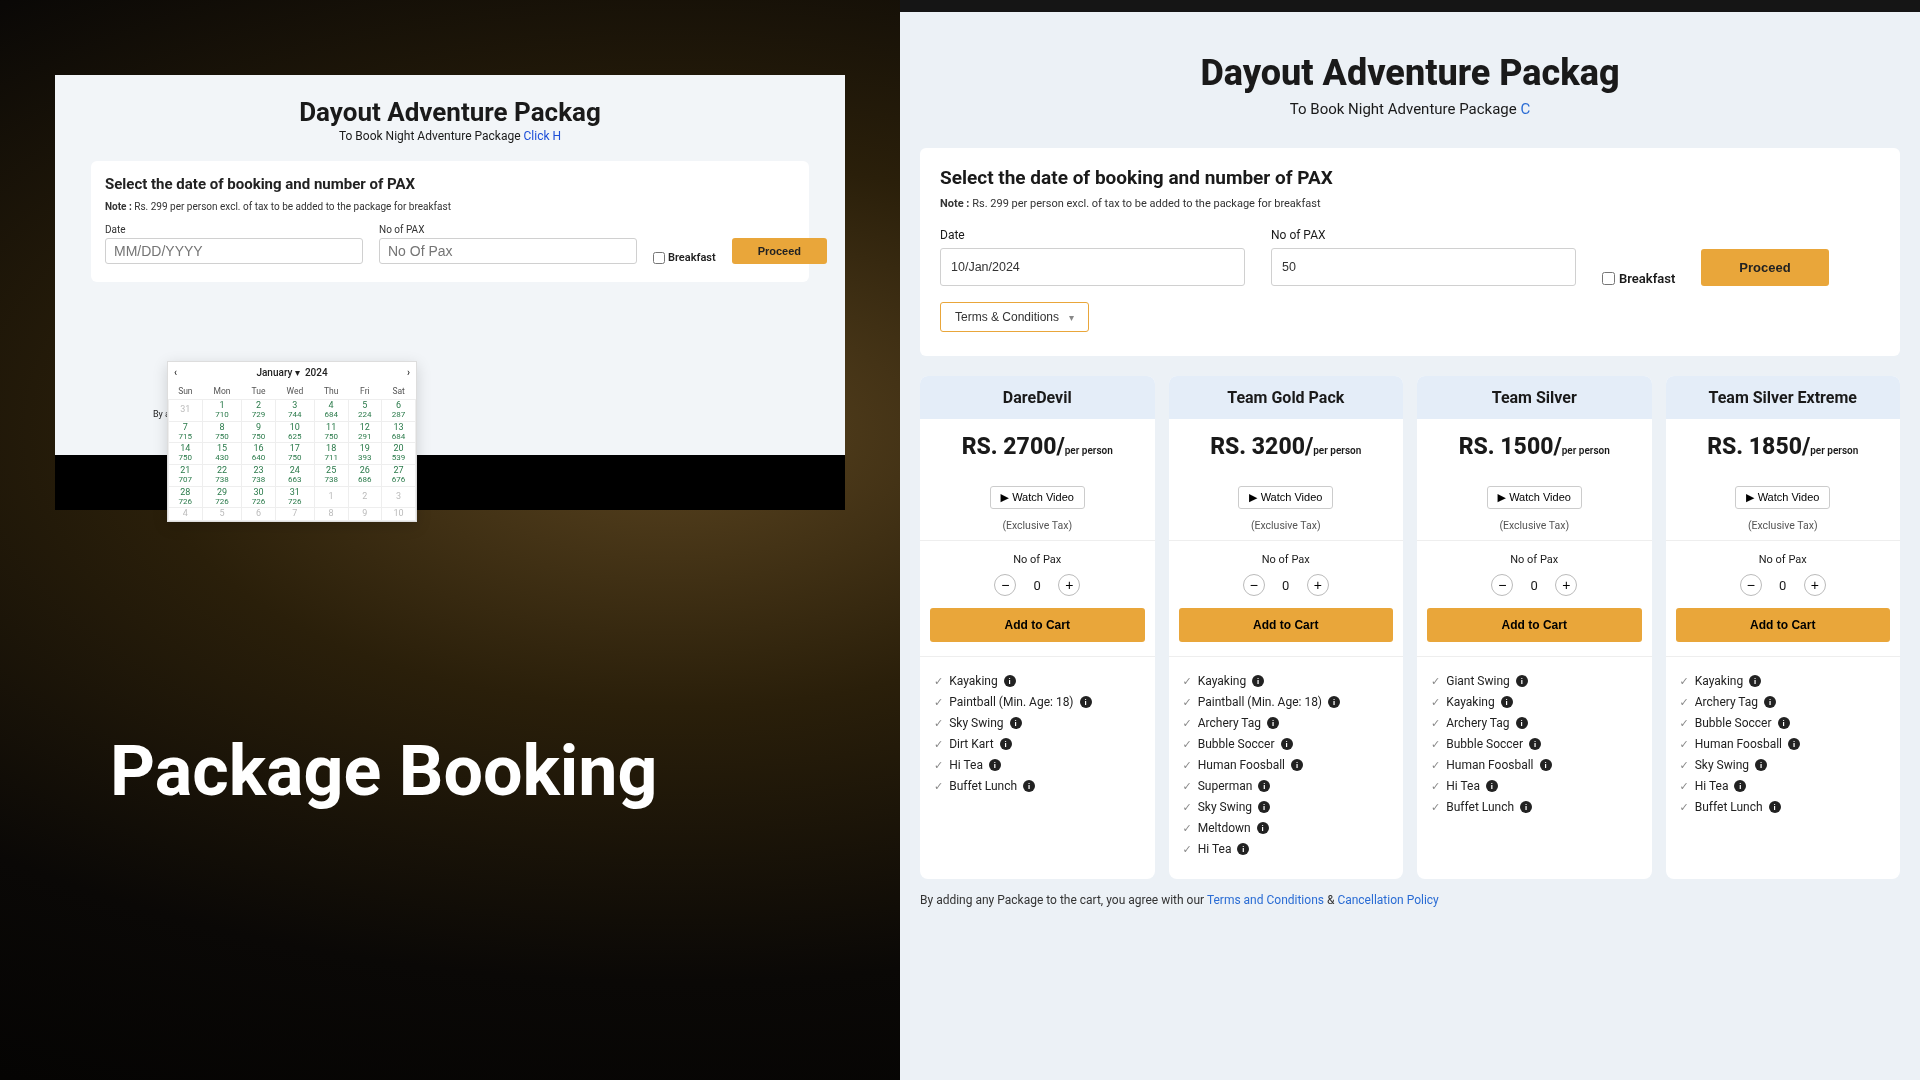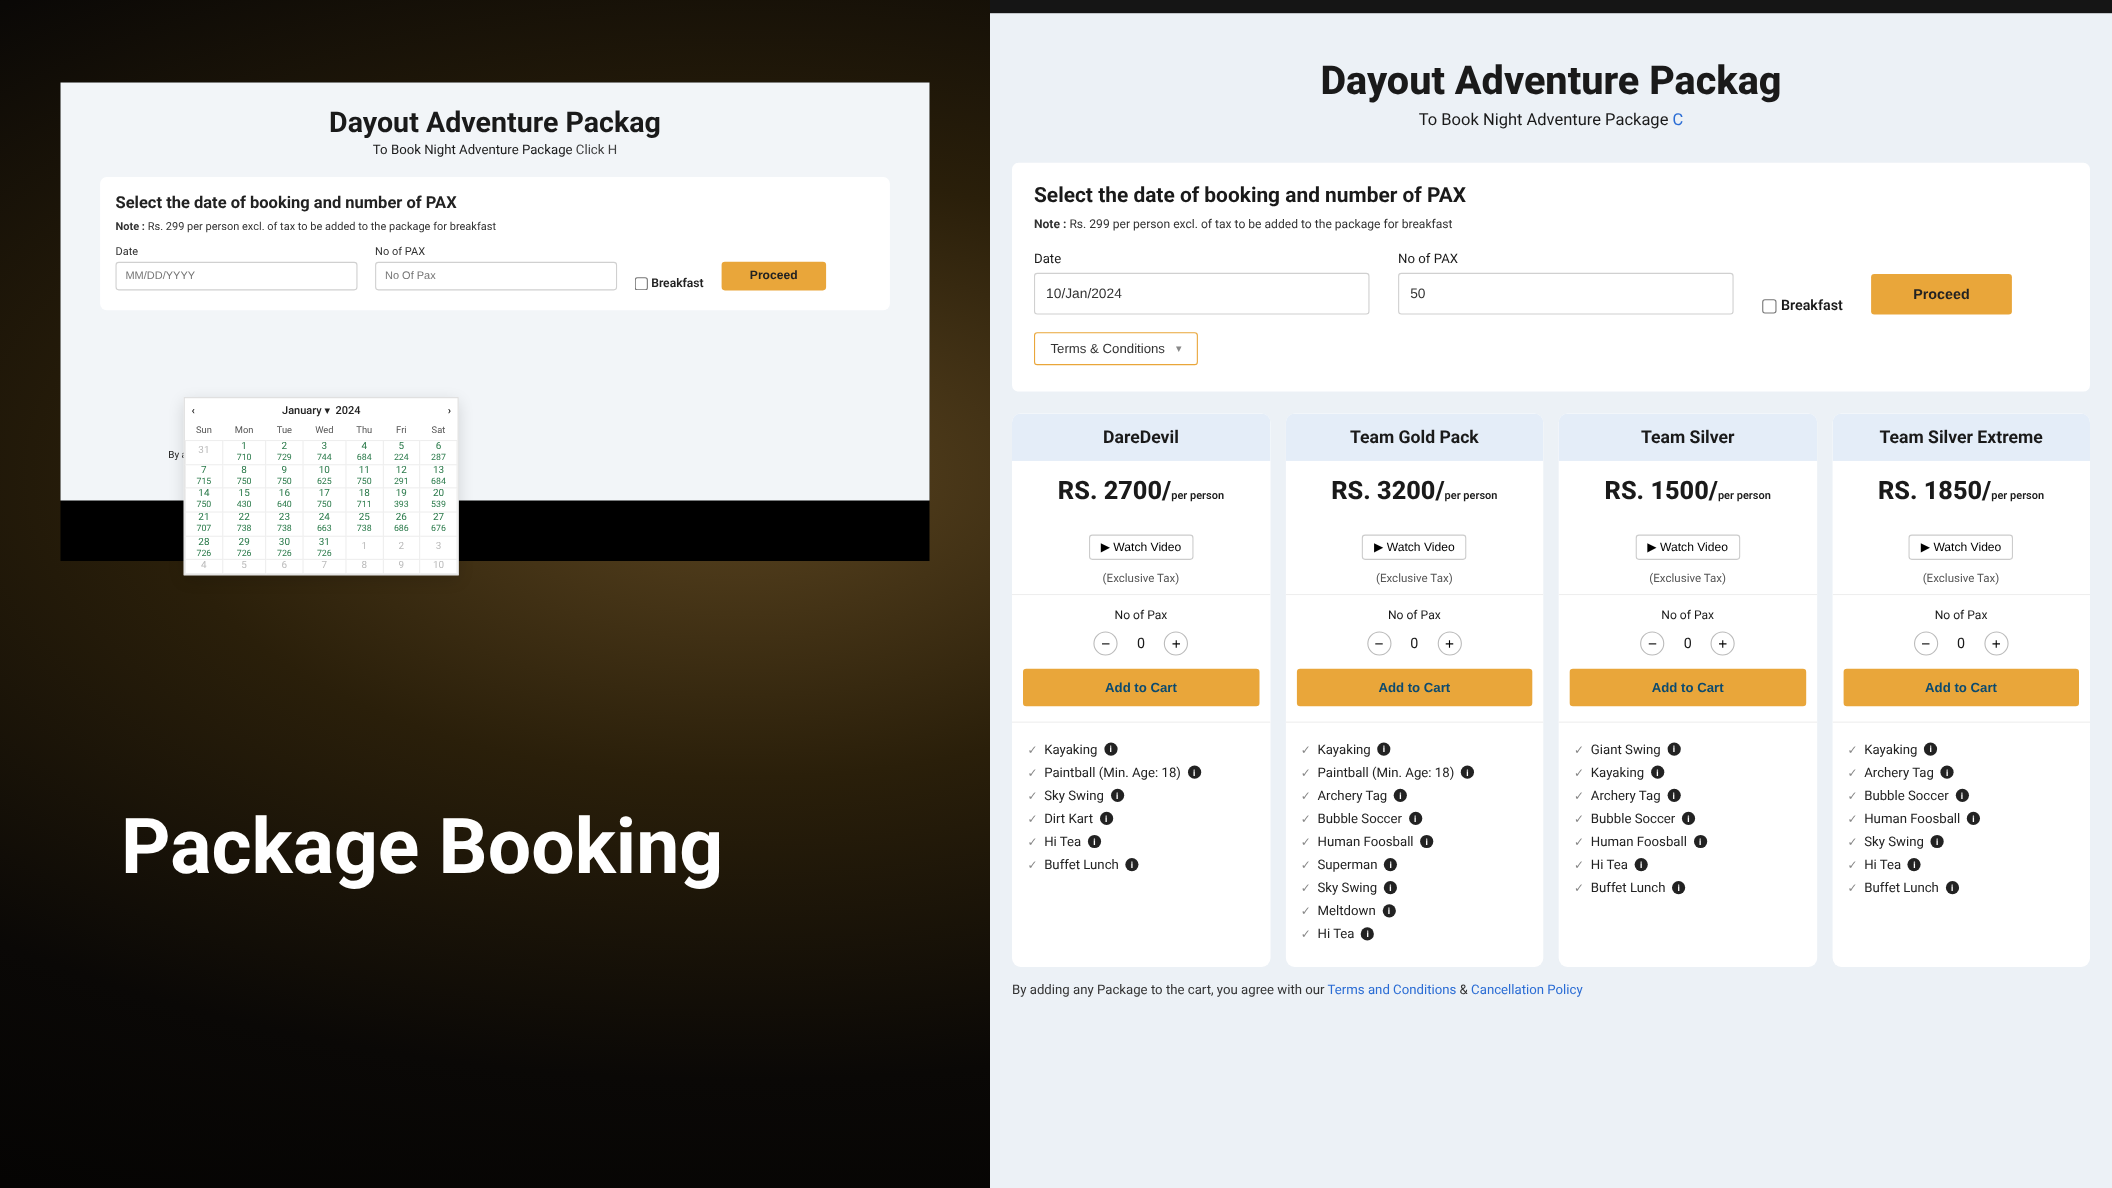--- a/index.html
+++ b/index.html
@@ -11,34 +11,34 @@
 }
 .left-panel {
   position: absolute; left: 55px; top: 75px; width: 790px; height: 435px;
   background: #000; padding: 0 0 24px 0;
 }
 .mini-app {
   background: #f2f5f8; height: 380px; position: relative; padding: 22px 36px;
 }
 .mini-title { font-size: 26px; font-weight: 700; color: #1a1a1a; text-align: center; }
 .mini-sub { font-size: 12px; color: #1a1a1a; text-align: center; margin-top: 2px; }
-.mini-sub a { color: #404040; text-decoration: none; }
+.mini-sub a { color: #1d4ed8; text-decoration: none; }
 .mini-card {
   background: #fff; border-radius: 6px; margin-top: 18px; padding: 14px 14px 18px;
   font-size: 11px; color: #222;
 }
 .mini-card h3 { font-size: 15px; font-weight: 700; margin-bottom: 8px; }
 .mini-note { font-size: 10px; color: #333; margin-bottom: 12px; }
 .mini-note b { font-weight: 700; }
 .mini-row { display: flex; gap: 16px; align-items: flex-end; }
 .mini-field { display: flex; flex-direction: column; }
 .mini-field label { font-size: 10px; margin-bottom: 3px; color: #333; }
 .mini-field input {
   height: 26px; border: 1px solid #d0d0d0; border-radius: 3px; padding: 0 8px;
-  font-size: 10px; width: 220px; color: #888;
+  font-size: 14px; width: 258px; color: #888;
 }
 .mini-check { display: flex; align-items: center; gap: 3px; font-size: 11px; font-weight: 600; color: #222; }
 .mini-check input { width: 12px; height: 12px; }
 .mini-proceed {
   background: #e9a63a; border: none; color: #222; font-weight: 700;
   font-size: 11px; padding: 7px 26px; border-radius: 3px; cursor: pointer;
 }
 
 .cal {
   position: absolute; left: 112px; top: 286px; width: 250px;
@@ -113,21 +113,21 @@
 .excl { font-size: 10.5px; color: #555; margin-top: 10px; }
 .paxline { text-align: center; font-size: 11px; padding: 12px 0 2px; }
 .stepper { display: flex; justify-content: center; align-items: center; gap: 14px; margin: 6px 0 12px; }
 .stepper button {
   width: 22px; height: 22px; border-radius: 50%; border: 1px solid #bbb;
   background: #fff; font-size: 14px; line-height: 1; cursor: pointer;
 }
 .stepper span { font-size: 13px; min-width: 14px; text-align: center; }
 .addcart {
   margin: 0 10px 14px; background: #e9a63a; border: none;
-  color: #0c4a6e; font-weight: 700; font-size: 12px; padding: 10px 0;
+  color: #000000; font-weight: 700; font-size: 12px; padding: 10px 0;
   border-radius: 3px; cursor: pointer;
 }
 .feat { padding: 10px 14px 16px; border-top: 1px solid #eee; }
 .feat li { list-style: none; margin: 7px 0; font-size: 12px; color: #222; display: flex; align-items: center; gap: 6px; }
 .feat li .tick { color: #888; font-size: 11px; }
 .feat li .info {
   display: inline-flex; width: 12px; height: 12px; border-radius: 50%;
   background: #222; color: #fff; font-size: 8px; align-items: center;
   justify-content: center; font-weight: 700;
 }

